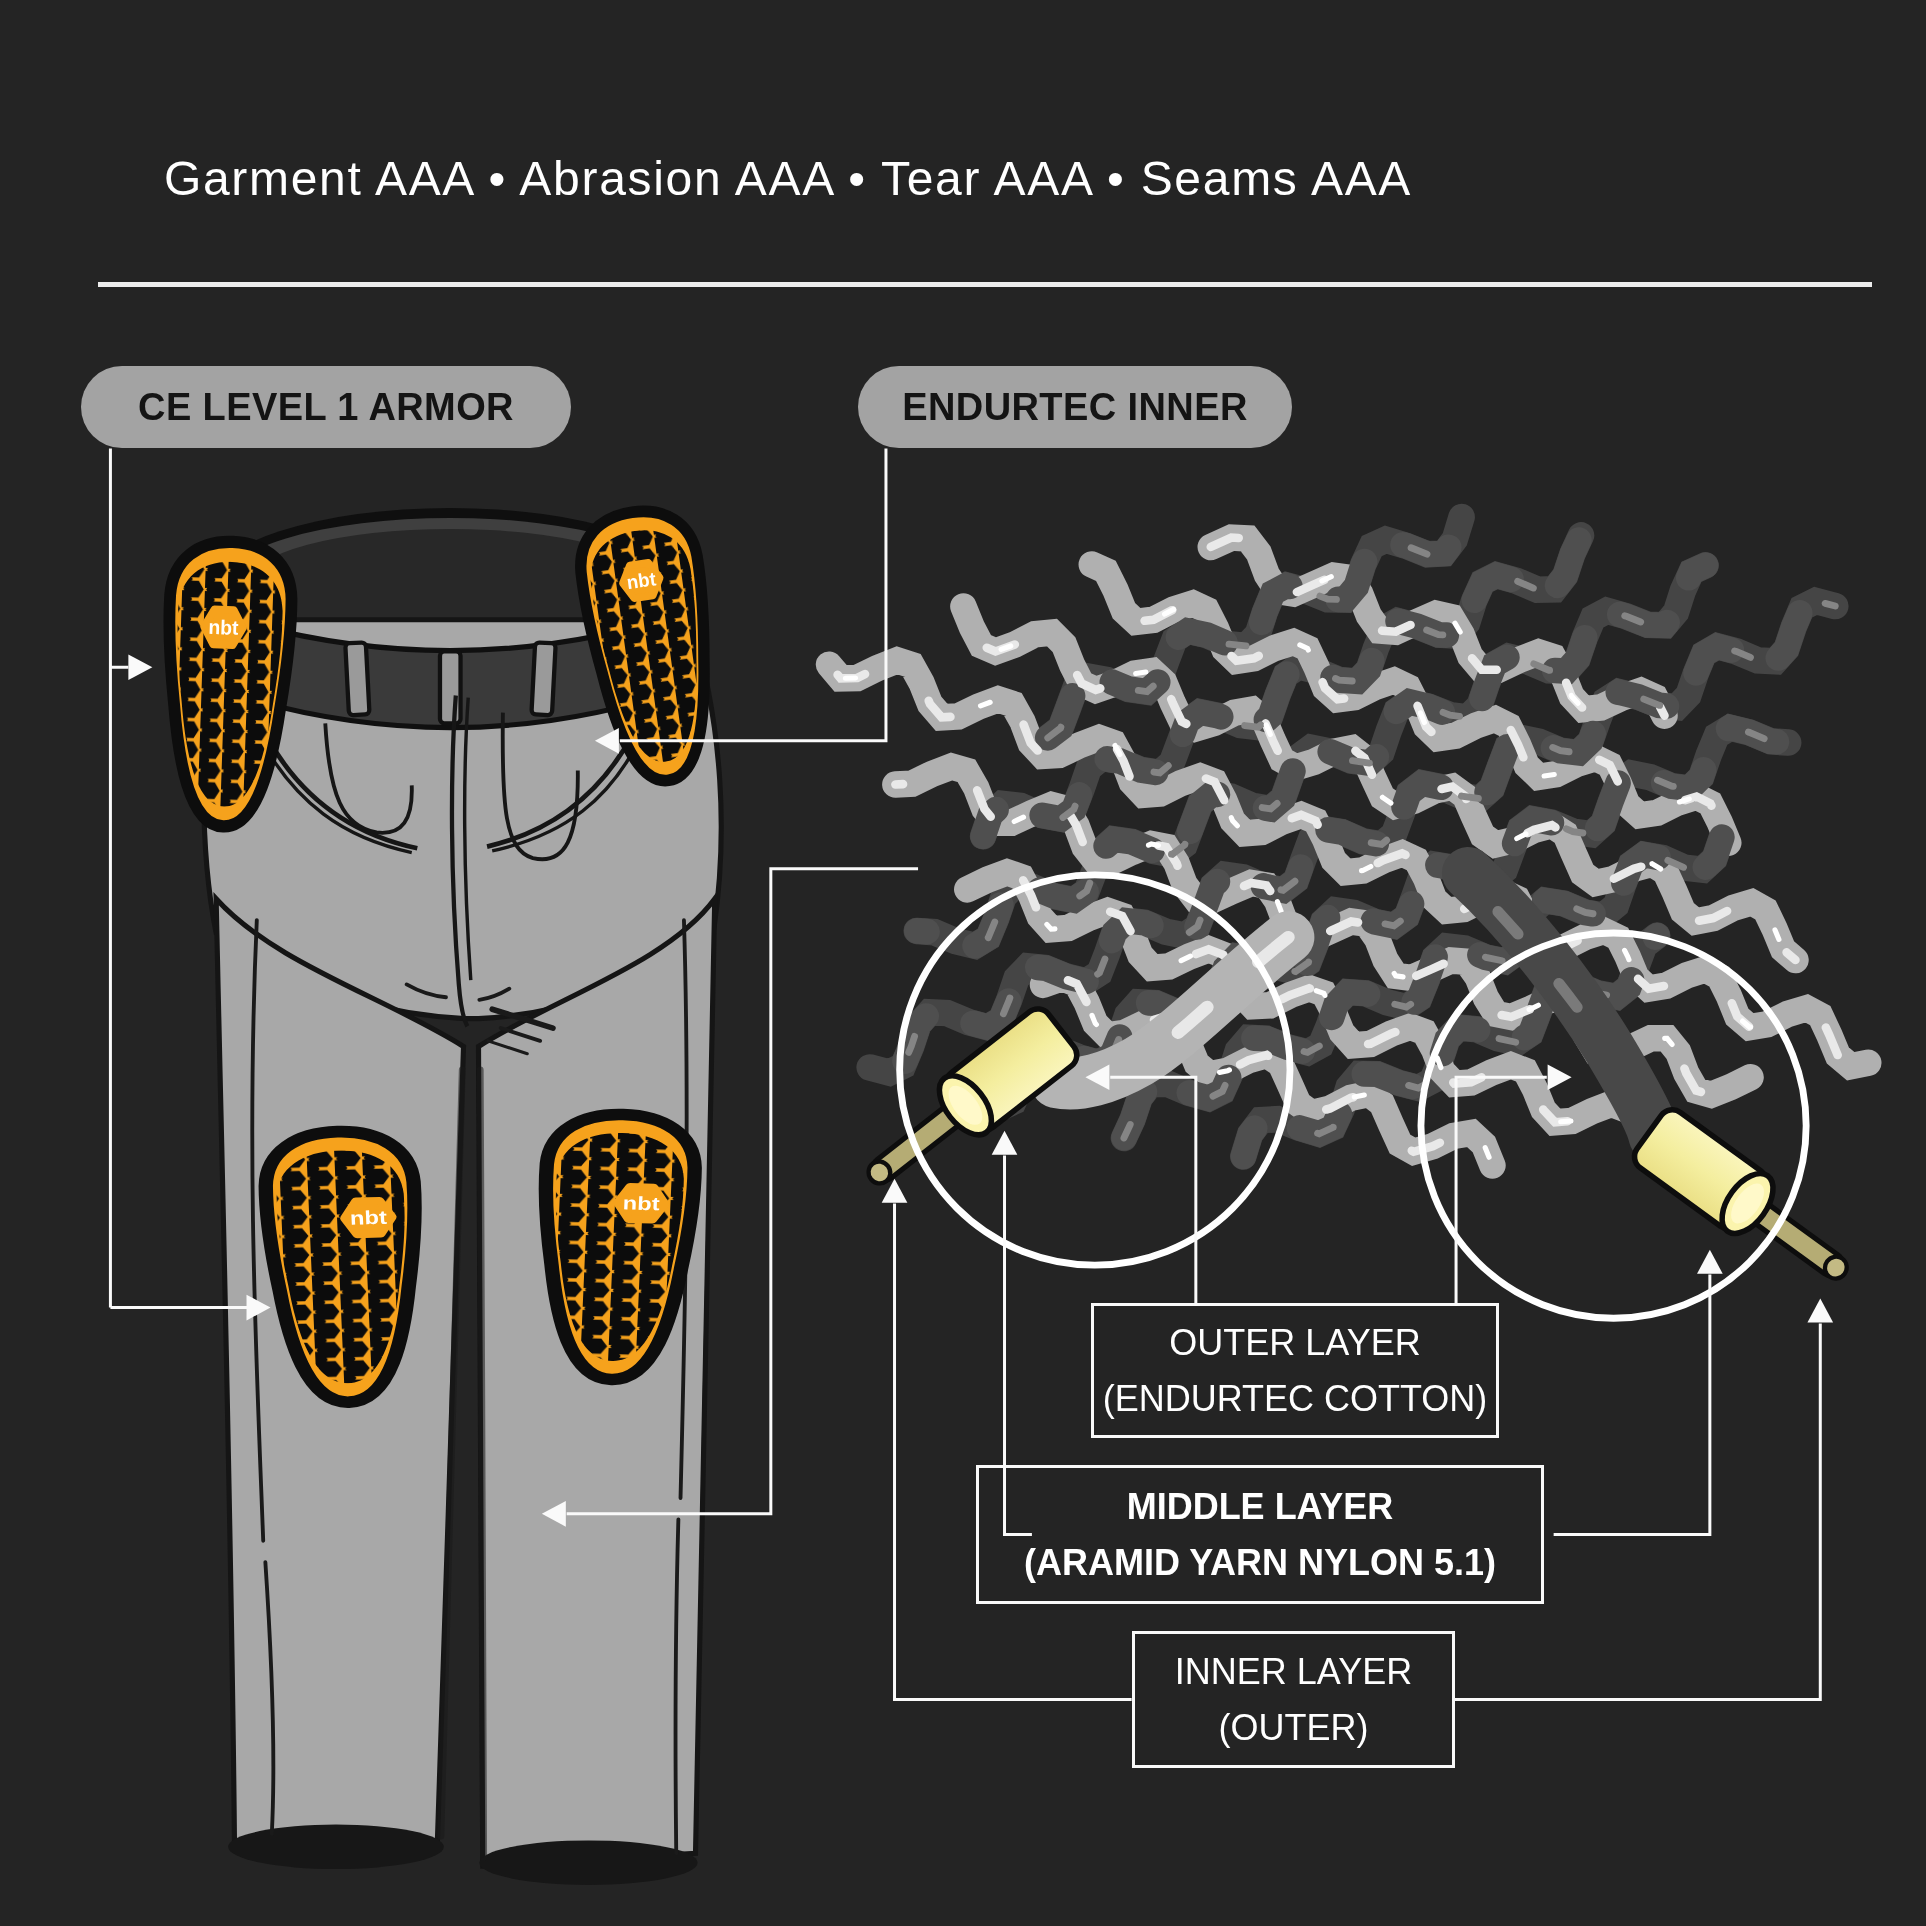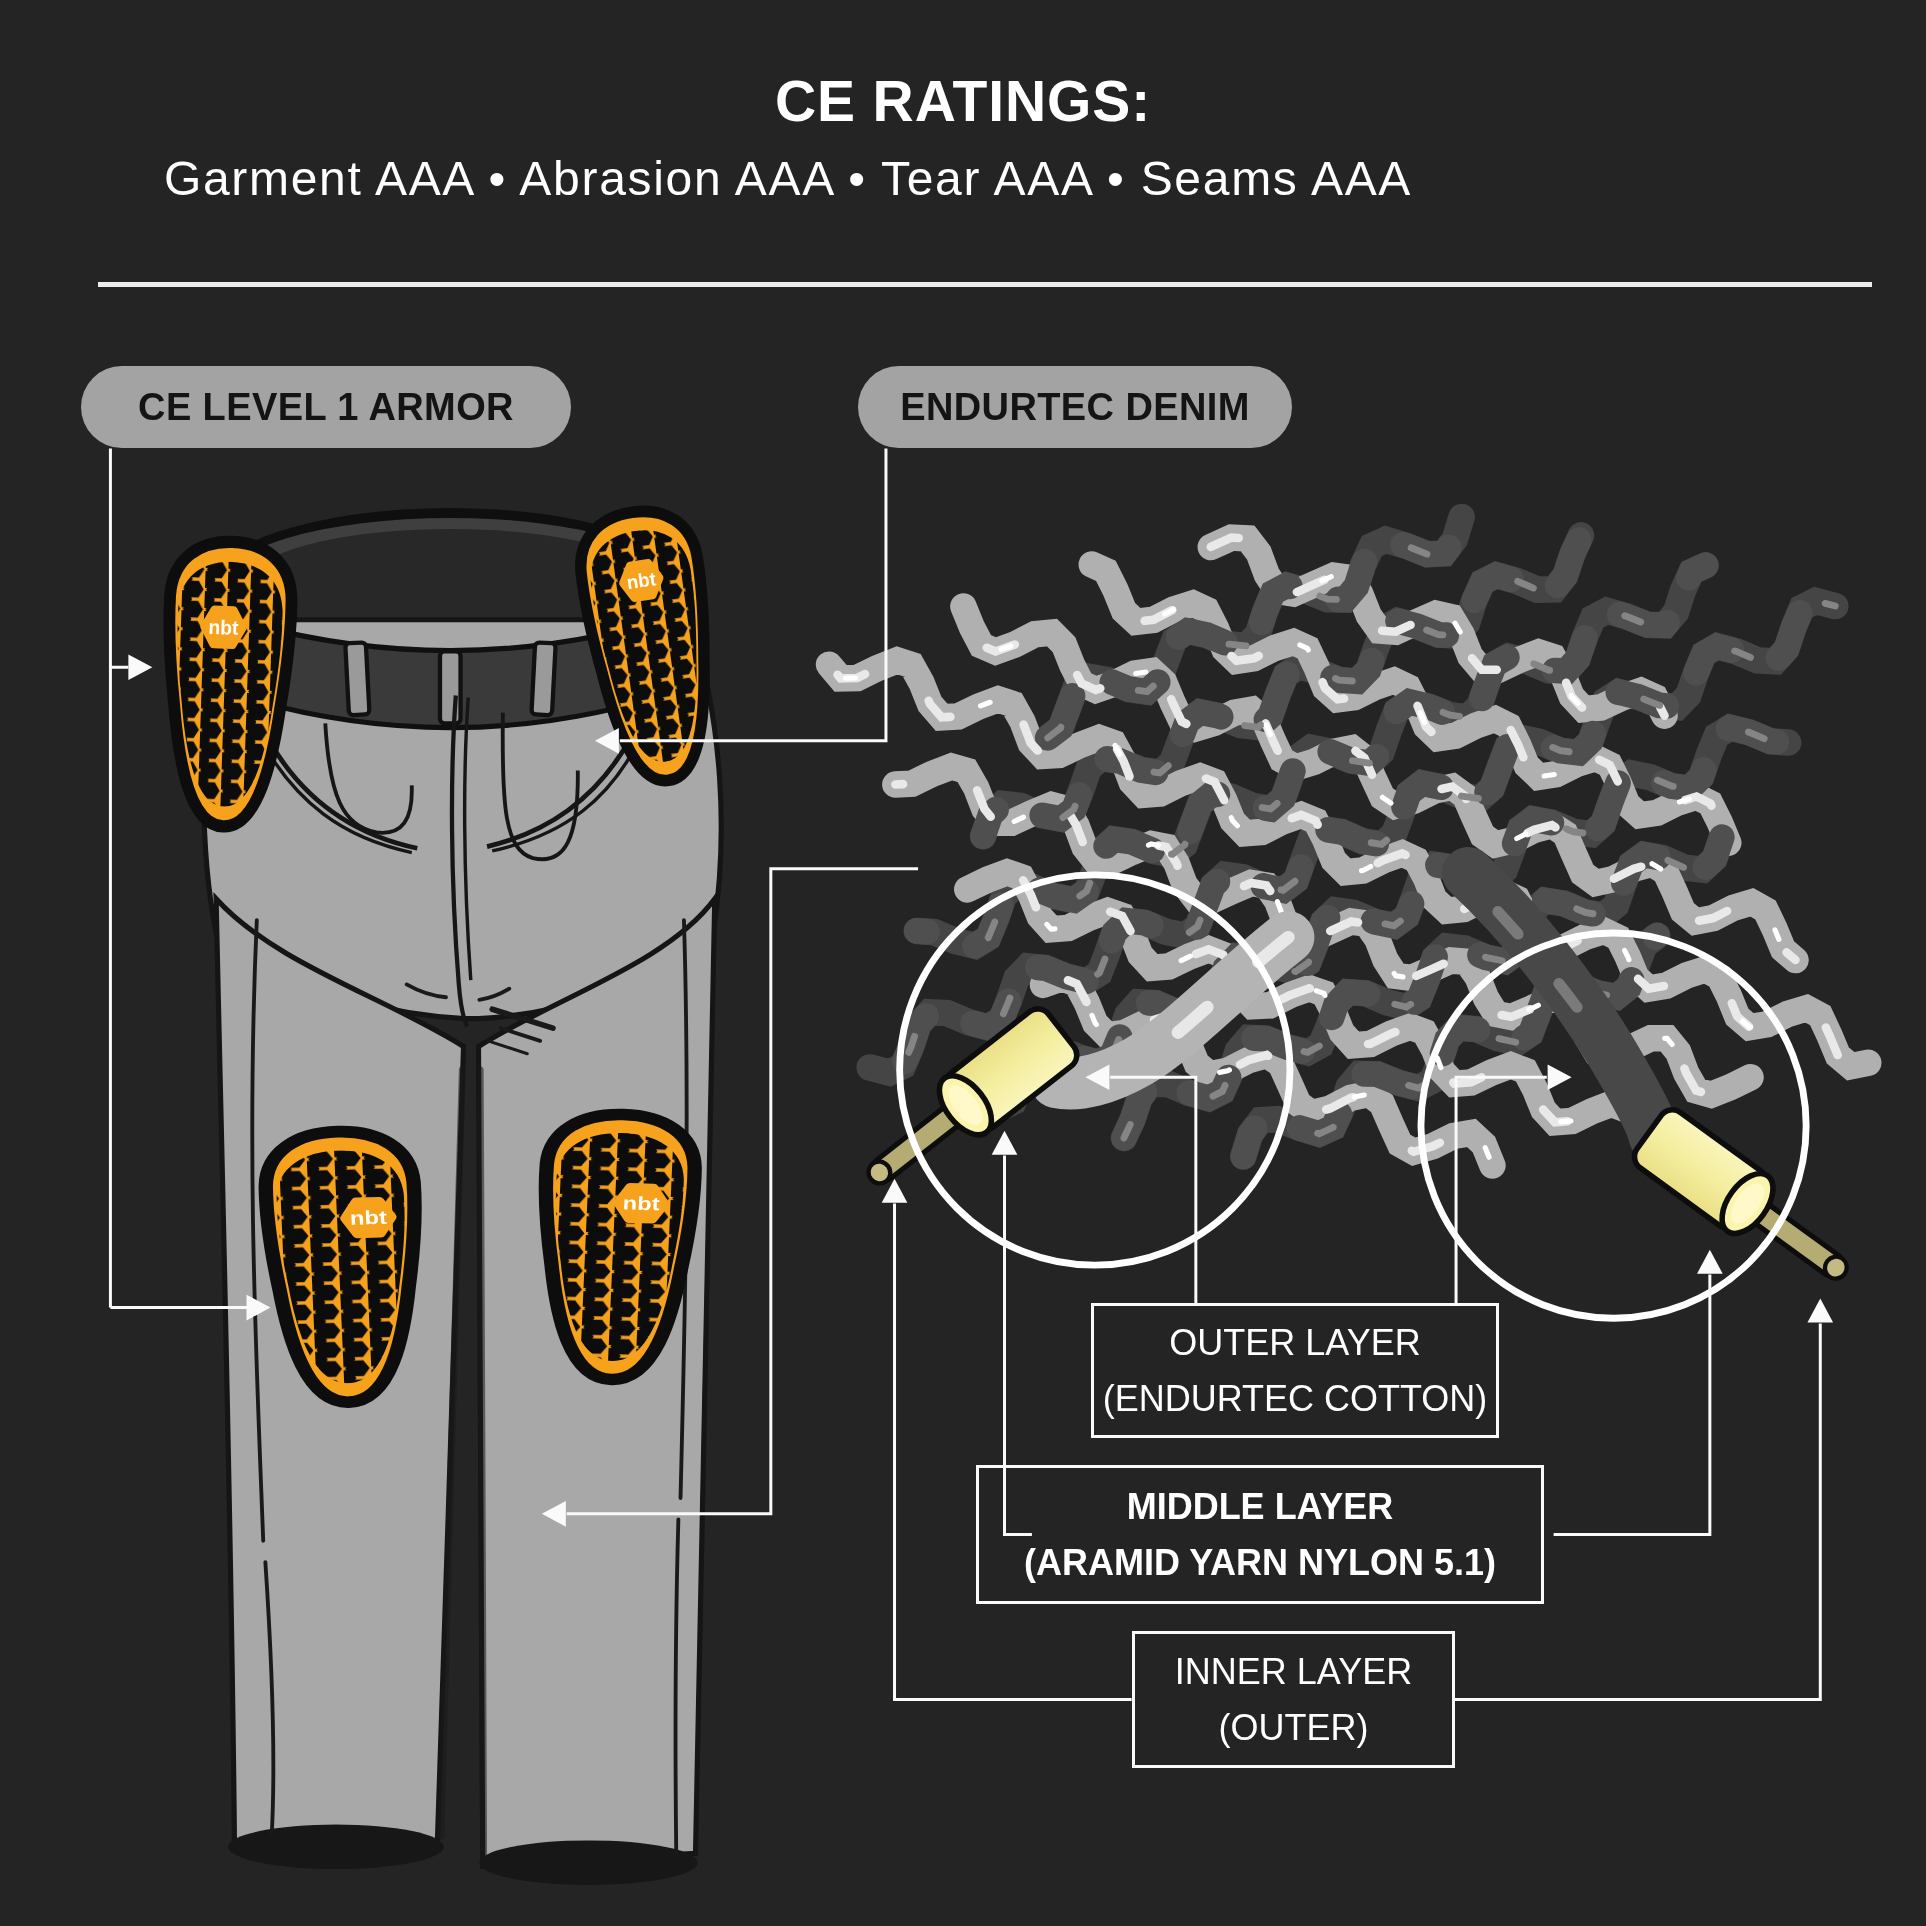--- a/index.html
+++ b/index.html
@@ -260,29 +260,28 @@
     <path d="M1266,3537 l56,-30 l0,60 Z"></path>
     <path d="M2536,2517 l56,-30 l0,60 Z"></path>
     <path d="M3672,2517 l-56,-30 l0,60 Z"></path>
     <path d="M2347,2642 l-30,56 l60,0 Z"></path>
     <path d="M3995,2920 l-30,56 l60,0 Z"></path>
     <path d="M2090,2754 l-30,56 l60,0 Z"></path>
     <path d="M4253,3034 l-30,56 l60,0 Z"></path>
   </g>
 </svg>
 
-<div class="title">CE RATINGS:</div>
 <div class="subtitle">Garment AAA • Abrasion AAA • Tear AAA • Seams AAA</div>
 <div class="divider"></div>
 
 <div class="pill pill-armor">
   <span>CE LEVEL 1 ARMOR</span>
 </div>
 <div class="pill pill-denim">
-  <span>ENDURTEC DENIM</span>
+  <span>ENDURTEC INNER</span>
 </div>
 
 <div class="layerbox box-outer">
   <span>OUTER LAYER</span>
   <span>(ENDURTEC COTTON)</span>
 </div>
 <div class="layerbox box-middle">
   <span>MIDDLE LAYER</span>
   <span>(ARAMID YARN NYLON 5.1)</span>
 </div>

